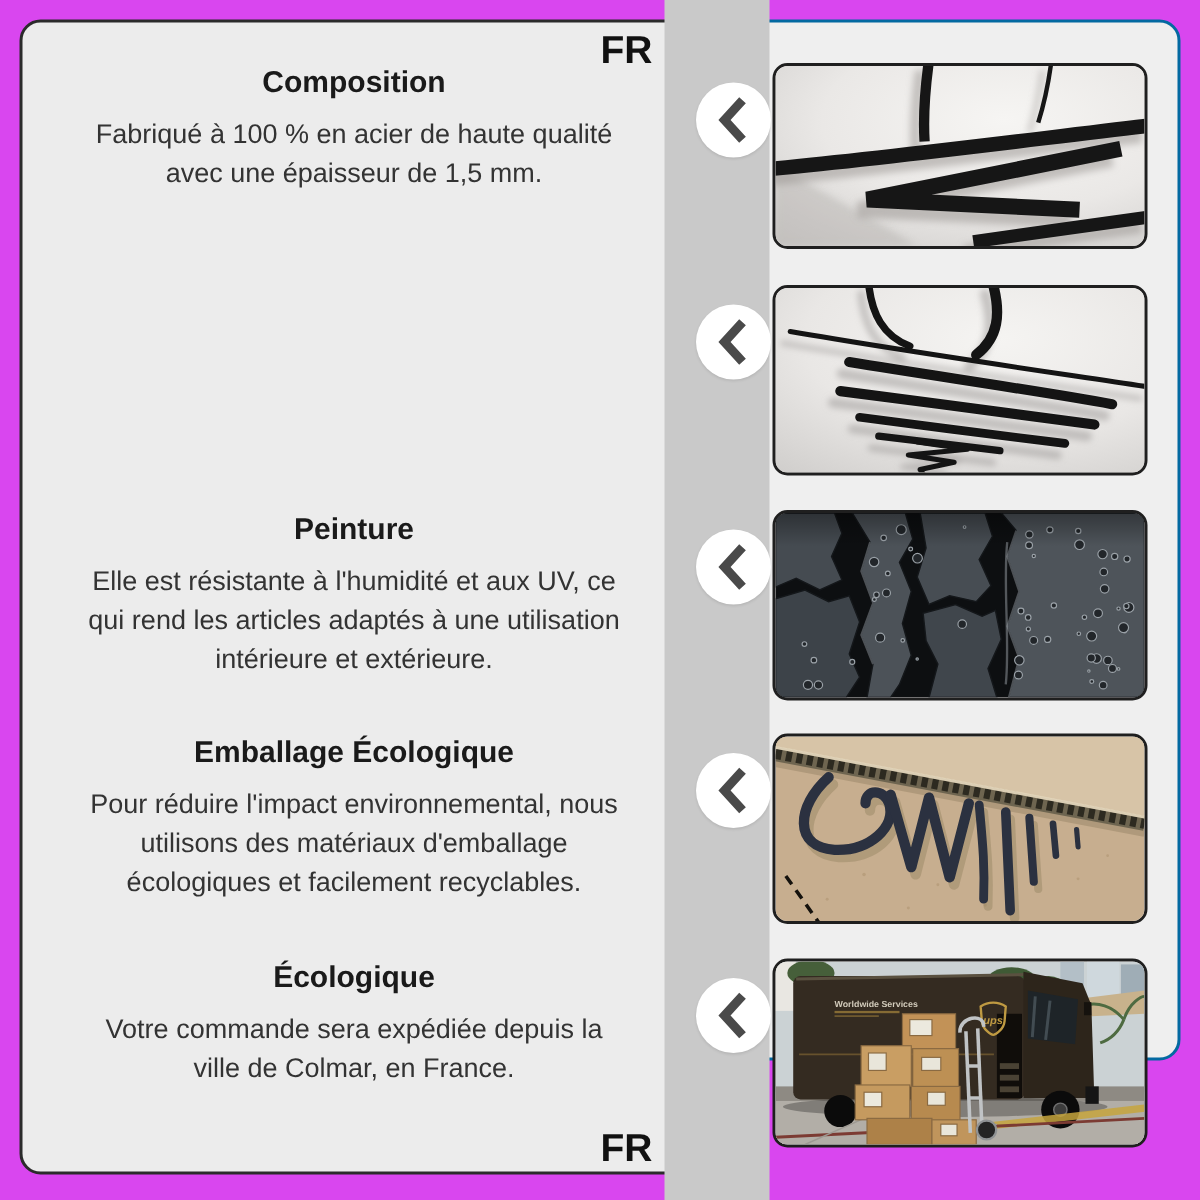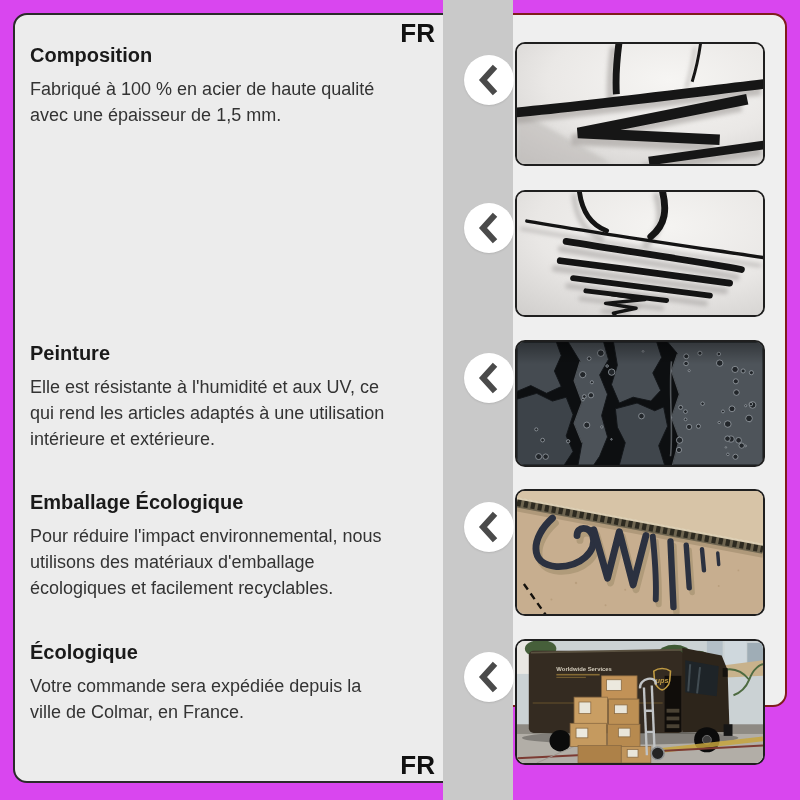--- a/index.html
+++ b/index.html
@@ -4,27 +4,27 @@
 <style>
   html,body{margin:0;padding:0;}
   .page{position:relative;width:800px;height:800px;background:#d946ef;overflow:hidden;
         font-family:"Liberation Sans","DejaVu Sans",sans-serif;}
   .text-card{position:absolute;left:13px;top:13px;width:465px;height:770px;box-sizing:border-box;
         background:#ececec;border:2px solid #2b2b2b;border-radius:14px;z-index:1;}
   .fr-badge{position:absolute;left:15px;width:405px;text-align:right;font-size:26px;line-height:30px;
         font-weight:700;color:#111;}
   .fr-top{top:3px;}
   .fr-bottom{top:735px;}
-  .sec{position:absolute;left:15px;width:412px;}
+  .sec{position:absolute;left:15px;width:412px;text-align:center;}
   .sec h2{margin:0 0 8px 0;font-size:20px;line-height:26px;font-weight:700;color:#1a1a1a;}
   .sec p{margin:0;font-size:18px;line-height:26px;color:#333;white-space:pre;}
   .s1{top:27px}.s2{top:175px}.s3{top:325px}.s4{top:474px}.s5{top:624px}
   .strip{position:absolute;left:443px;top:0;width:70px;height:800px;background:#c9c9c9;z-index:2;}
   .image-card{position:absolute;left:490px;top:13px;width:297px;height:694px;box-sizing:border-box;
-        background:#efefef;border:2px solid #7f1d1d;border-radius:14px;z-index:1;}
+        background:#efefef;border:2px solid #0369a1;border-radius:14px;z-index:1;}
   .frame{position:absolute;left:23px;width:250px;box-sizing:border-box;margin:0;
         border:2px solid #1f1f1f;border-radius:10px;overflow:hidden;background:#e8e7e5;}
   .frame svg{display:block;width:100%;height:100%;}
   .f1{top:27px;height:124px}.f2{top:175px;height:127px}.f3{top:325px;height:127px}
   .f4{top:474px;height:127px}.f5{top:624px;height:126px}
   .nav{position:absolute;left:464px;width:50px;height:50px;border-radius:50%;background:#ffffff;
         border:none;padding:0;cursor:pointer;z-index:3;box-shadow:0 1px 2px rgba(0,0,0,0.10);}
   .nav svg{display:block;margin:0 auto;}
   .n1{top:55px}.n2{top:203px}.n3{top:353px}.n4{top:502px}.n5{top:652px}
   #droplets circle{fill:#22262a;stroke:#9aa1a7;stroke-width:0.8;}

